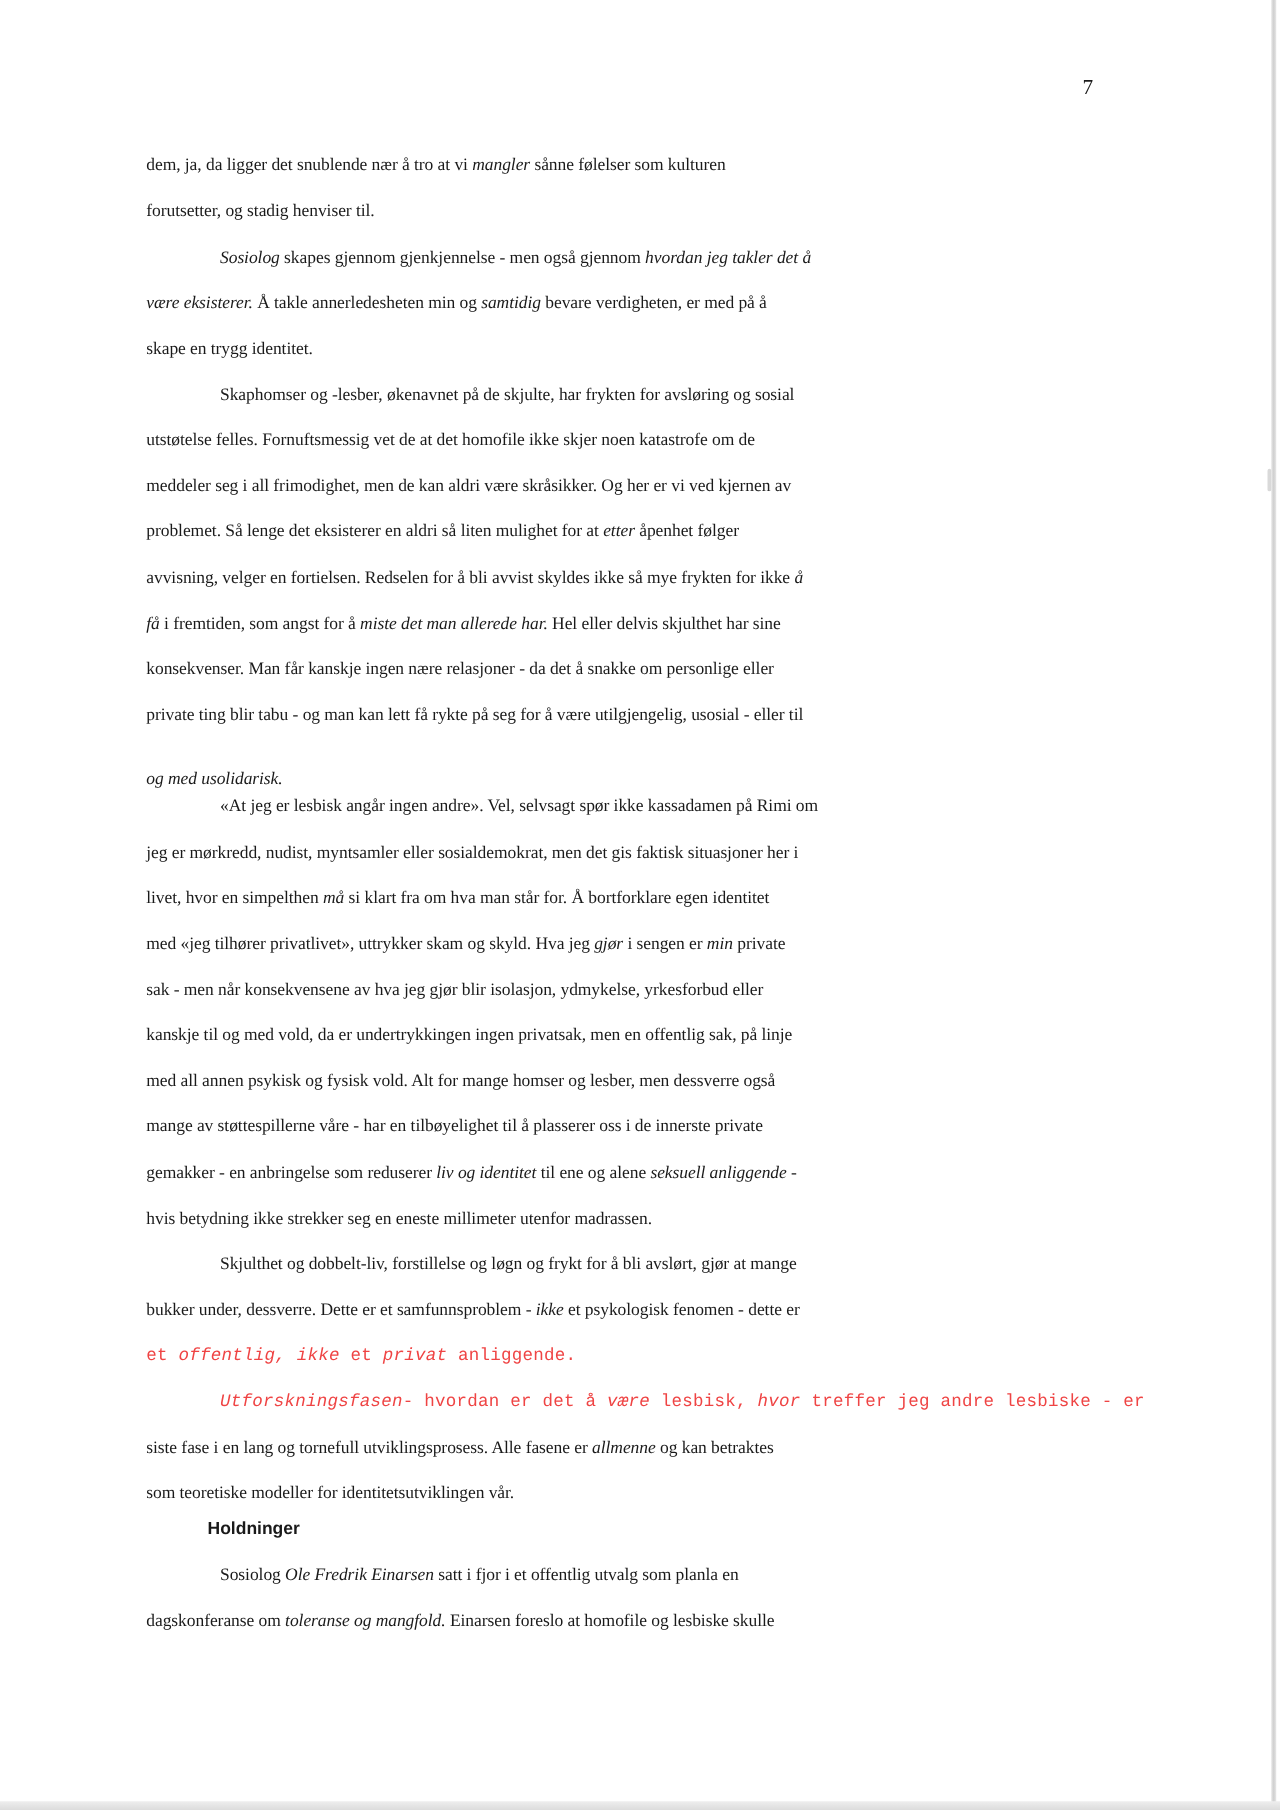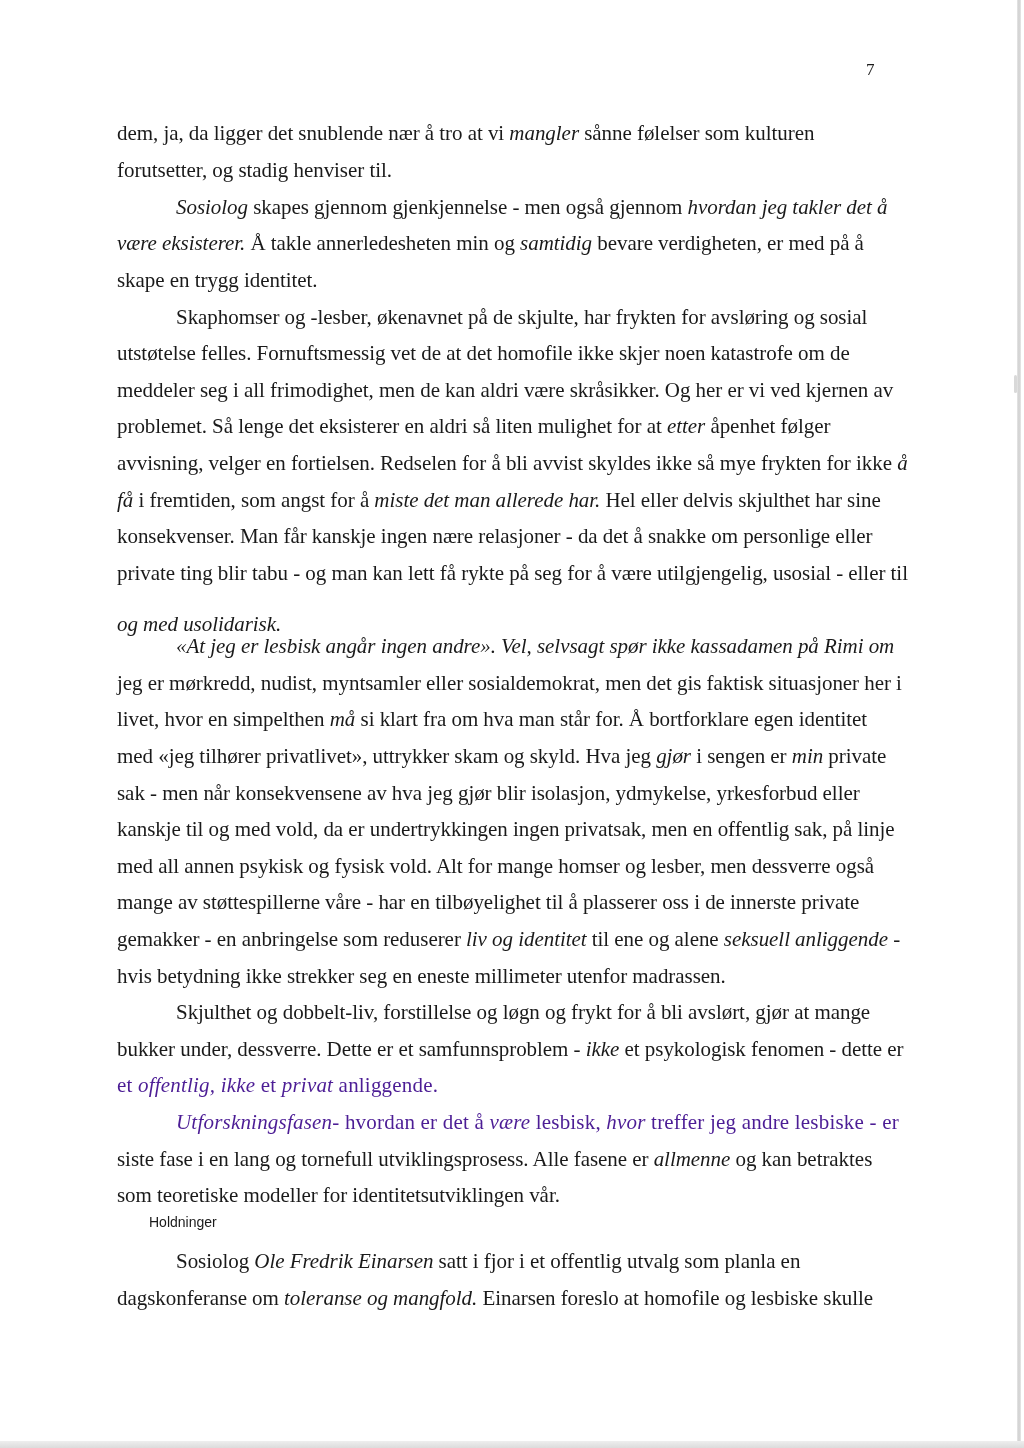--- a/index.html
+++ b/index.html
@@ -18,43 +18,44 @@
     .page-number {
       position: absolute;
       top: 60px;
       left: 866px;
       font-size: 17px;
       line-height: 20px;
     }
     .line {
       position: absolute;
       left: 117px;
-      font-size: 21px;
+      font-size: 14px;
       line-height: 22px;
       white-space: nowrap;
       letter-spacing: -0.05px;
     }
     .line.indent {
       left: 176px;
     }
     .heading {
       position: absolute;
-      left: 117px;
+      left: 134px;
       font-family: "Liberation Sans", "DejaVu Sans", sans-serif;
-      font-weight: normal;
+      font-weight: bold;
       font-size: 14px;
       line-height: 16px;
       white-space: nowrap;
       padding-left: 32px;
     }
     i, em { font-style: italic; }
     .smear {
       filter: blur(0.35px);
-      color: #4c1d95;
+      color: #ef4444;
       letter-spacing: 0.2px;
+      font-family: Liberation Mono, monospace;
     }
     .scan-edge-right {
       position: absolute;
       top: 0;
       left: 1017px;
       width: 4px;
       height: 1448px;
       background: linear-gradient(to right, #e6e6e6, #cfcfcf, #e8e8e8);
     }
     .scan-edge-bottom {
@@ -88,21 +89,21 @@
       <div class="line" style="top: 269px;"><span>skape en trygg identitet.</span></div>
       <div class="line indent" style="top: 306px;"><span>Skaphomser og -lesber, økenavnet på de skjulte, har frykten for avsløring og sosial</span></div>
       <div class="line" style="top: 342px;"><span>utstøtelse felles. Fornuftsmessig vet de at det homofile ikke skjer noen katastrofe om de</span></div>
       <div class="line" style="top: 379px;"><span>meddeler seg i all frimodighet, men de kan aldri være skråsikker. Og her er vi ved kjernen av</span></div>
       <div class="line" style="top: 415px;"><span>problemet. Så lenge det eksisterer en aldri så liten mulighet for at </span><i>etter</i><span> åpenhet følger</span></div>
       <div class="line" style="top: 452px;"><span>avvisning, velger en fortielsen. Redselen for å bli avvist skyldes ikke så mye frykten for ikke </span><i>å</i></div>
       <div class="line" style="top: 489px; text-align: right;"><i>få</i><span> i fremtiden, som angst for å </span><i>miste det man allerede har.</i><span> Hel eller delvis skjulthet har sine</span></div>
       <div class="line" style="top: 525px;"><span>konsekvenser. Man får kanskje ingen nære relasjoner - da det å snakke om personlige eller</span></div>
       <div class="line" style="top: 562px;"><span>private ting blir tabu - og man kan lett få rykte på seg for å være utilgjengelig, usosial - eller til</span></div>
       <div class="line" style="top: 613px; font-style: italic;"><span>og med usolidarisk.</span></div>
-      <div class="line indent" style="top: 635px; font-style: italic;"><span>«At jeg er lesbisk angår ingen andre». Vel, selvsagt spør ikke kassadamen på Rimi om</span></div>
+      <div class="line indent" style="top: 635px;"><span>«At jeg er lesbisk angår ingen andre». Vel, selvsagt spør ikke kassadamen på Rimi om</span></div>
       <div class="line" style="top: 672px;"><span>jeg er mørkredd, nudist, myntsamler eller sosialdemokrat, men det gis faktisk situasjoner her i</span></div>
       <div class="line" style="top: 708px;"><span>livet, hvor en simpelthen </span><i>må</i><span> si klart fra om hva man står for. Å bortforklare egen identitet</span></div>
       <div class="line" style="top: 745px;"><span>med «jeg tilhører privatlivet», uttrykker skam og skyld. Hva jeg </span><i>gjør</i><span> i sengen er </span><i>min</i><span> private</span></div>
       <div class="line" style="top: 782px;"><span>sak - men når konsekvensene av hva jeg gjør blir isolasjon, ydmykelse, yrkesforbud eller</span></div>
       <div class="line" style="top: 818px;"><span>kanskje til og med vold, da er undertrykkingen ingen privatsak, men en offentlig sak, på linje</span></div>
       <div class="line" style="top: 855px;"><span>med all annen psykisk og fysisk vold. Alt for mange homser og lesber, men dessverre også</span></div>
       <div class="line" style="top: 891px;"><span>mange av støttespillerne våre - har en tilbøyelighet til å plasserer oss i de innerste private</span></div>
       <div class="line" style="top: 928px;"><span>gemakker - en anbringelse som reduserer </span><i>liv og identitet</i><span> til ene og alene </span><i>seksuell anliggende</i><span> -</span></div>
       <div class="line" style="top: 965px;"><span>hvis betydning ikke strekker seg en eneste millimeter utenfor madrassen.</span></div>
       <div class="line indent" style="top: 1001px; text-align: right;"><span>Skjulthet og dobbelt-liv, forstillelse og løgn og frykt for å bli avslørt, gjør at mange</span></div>

